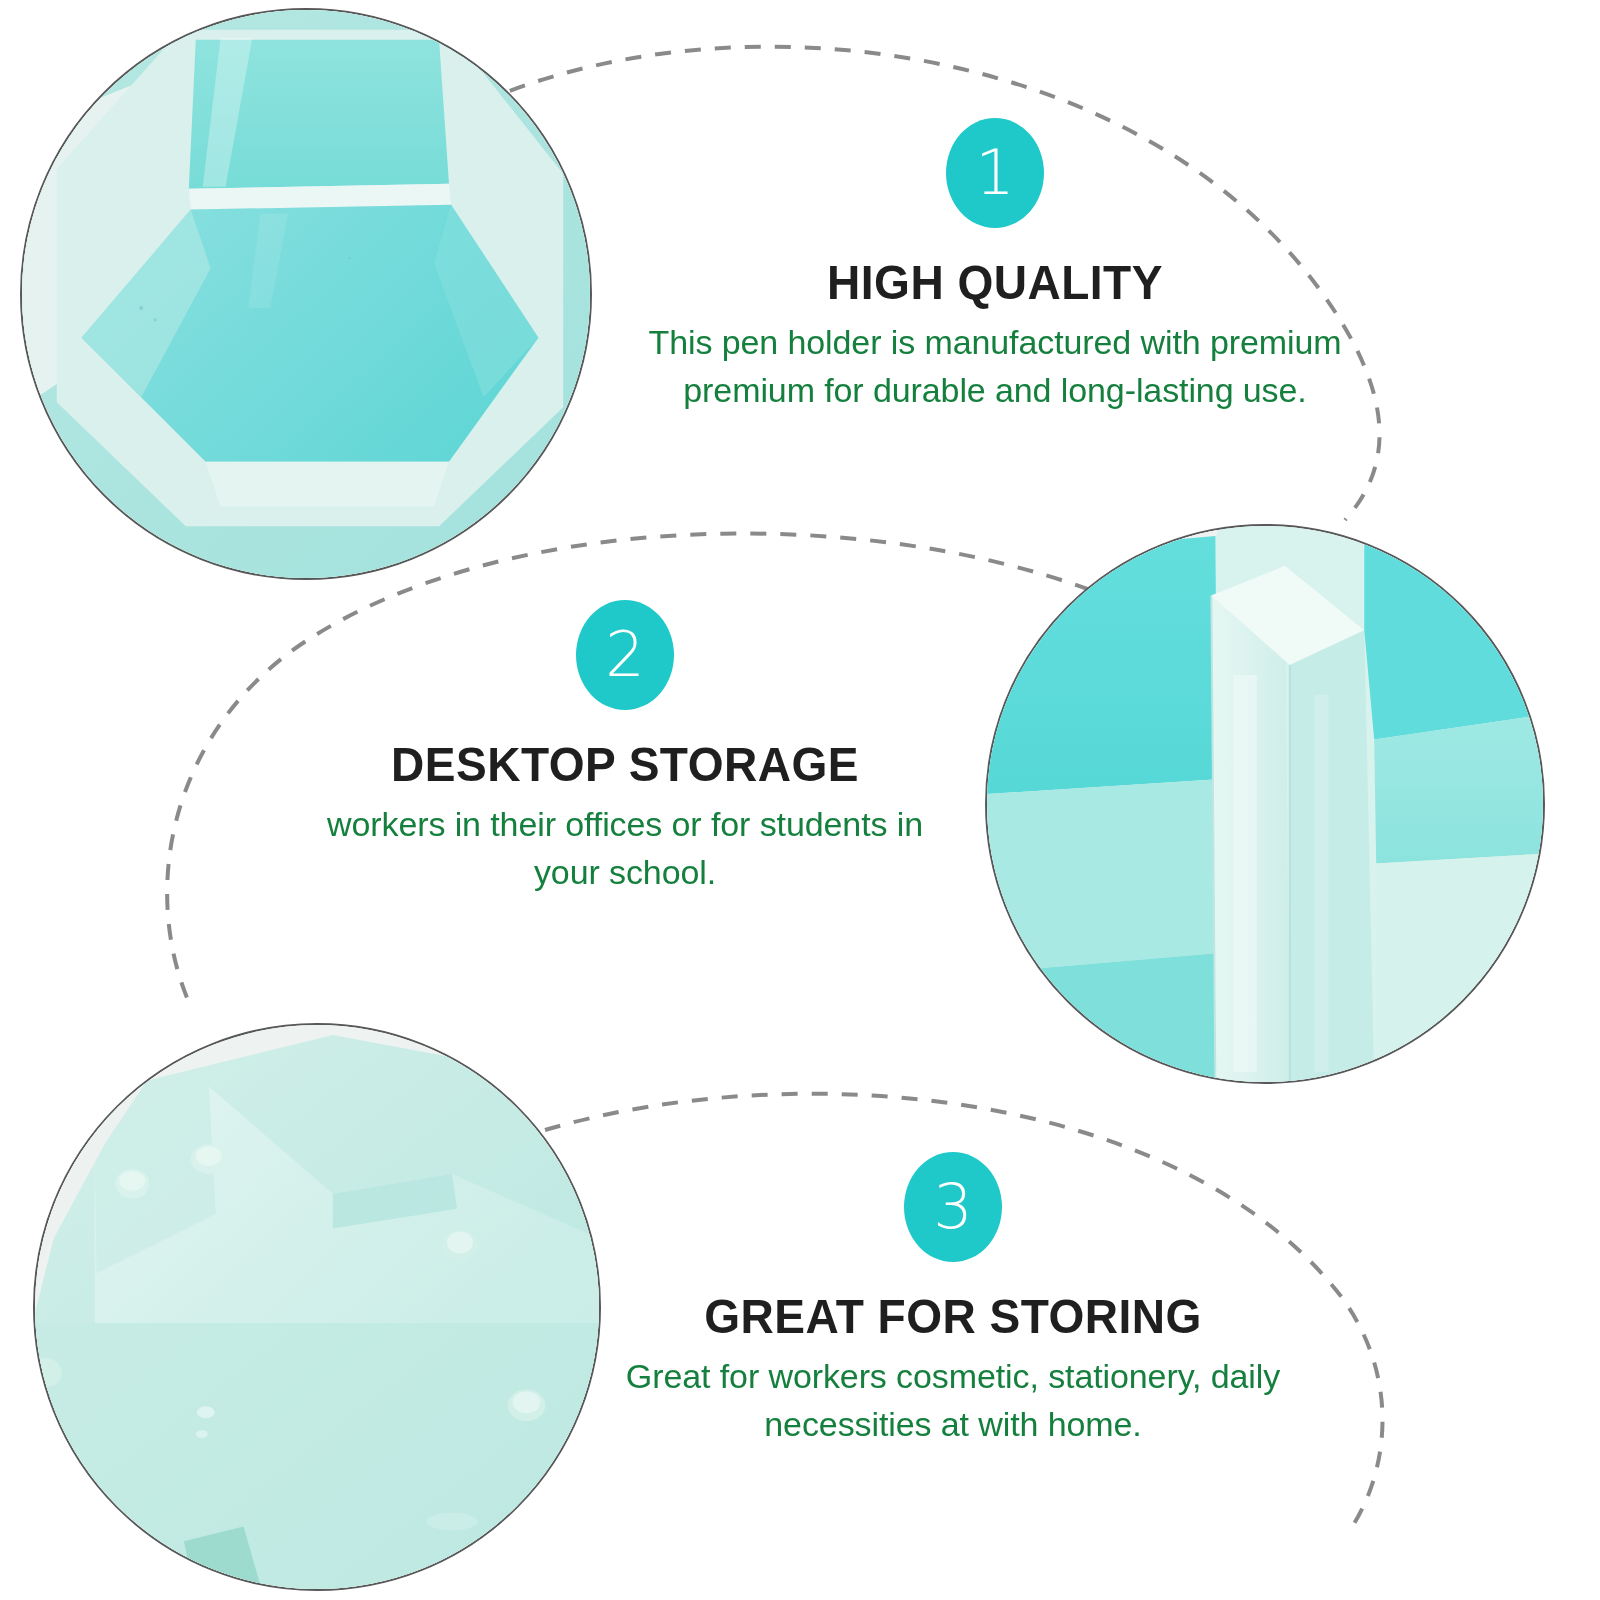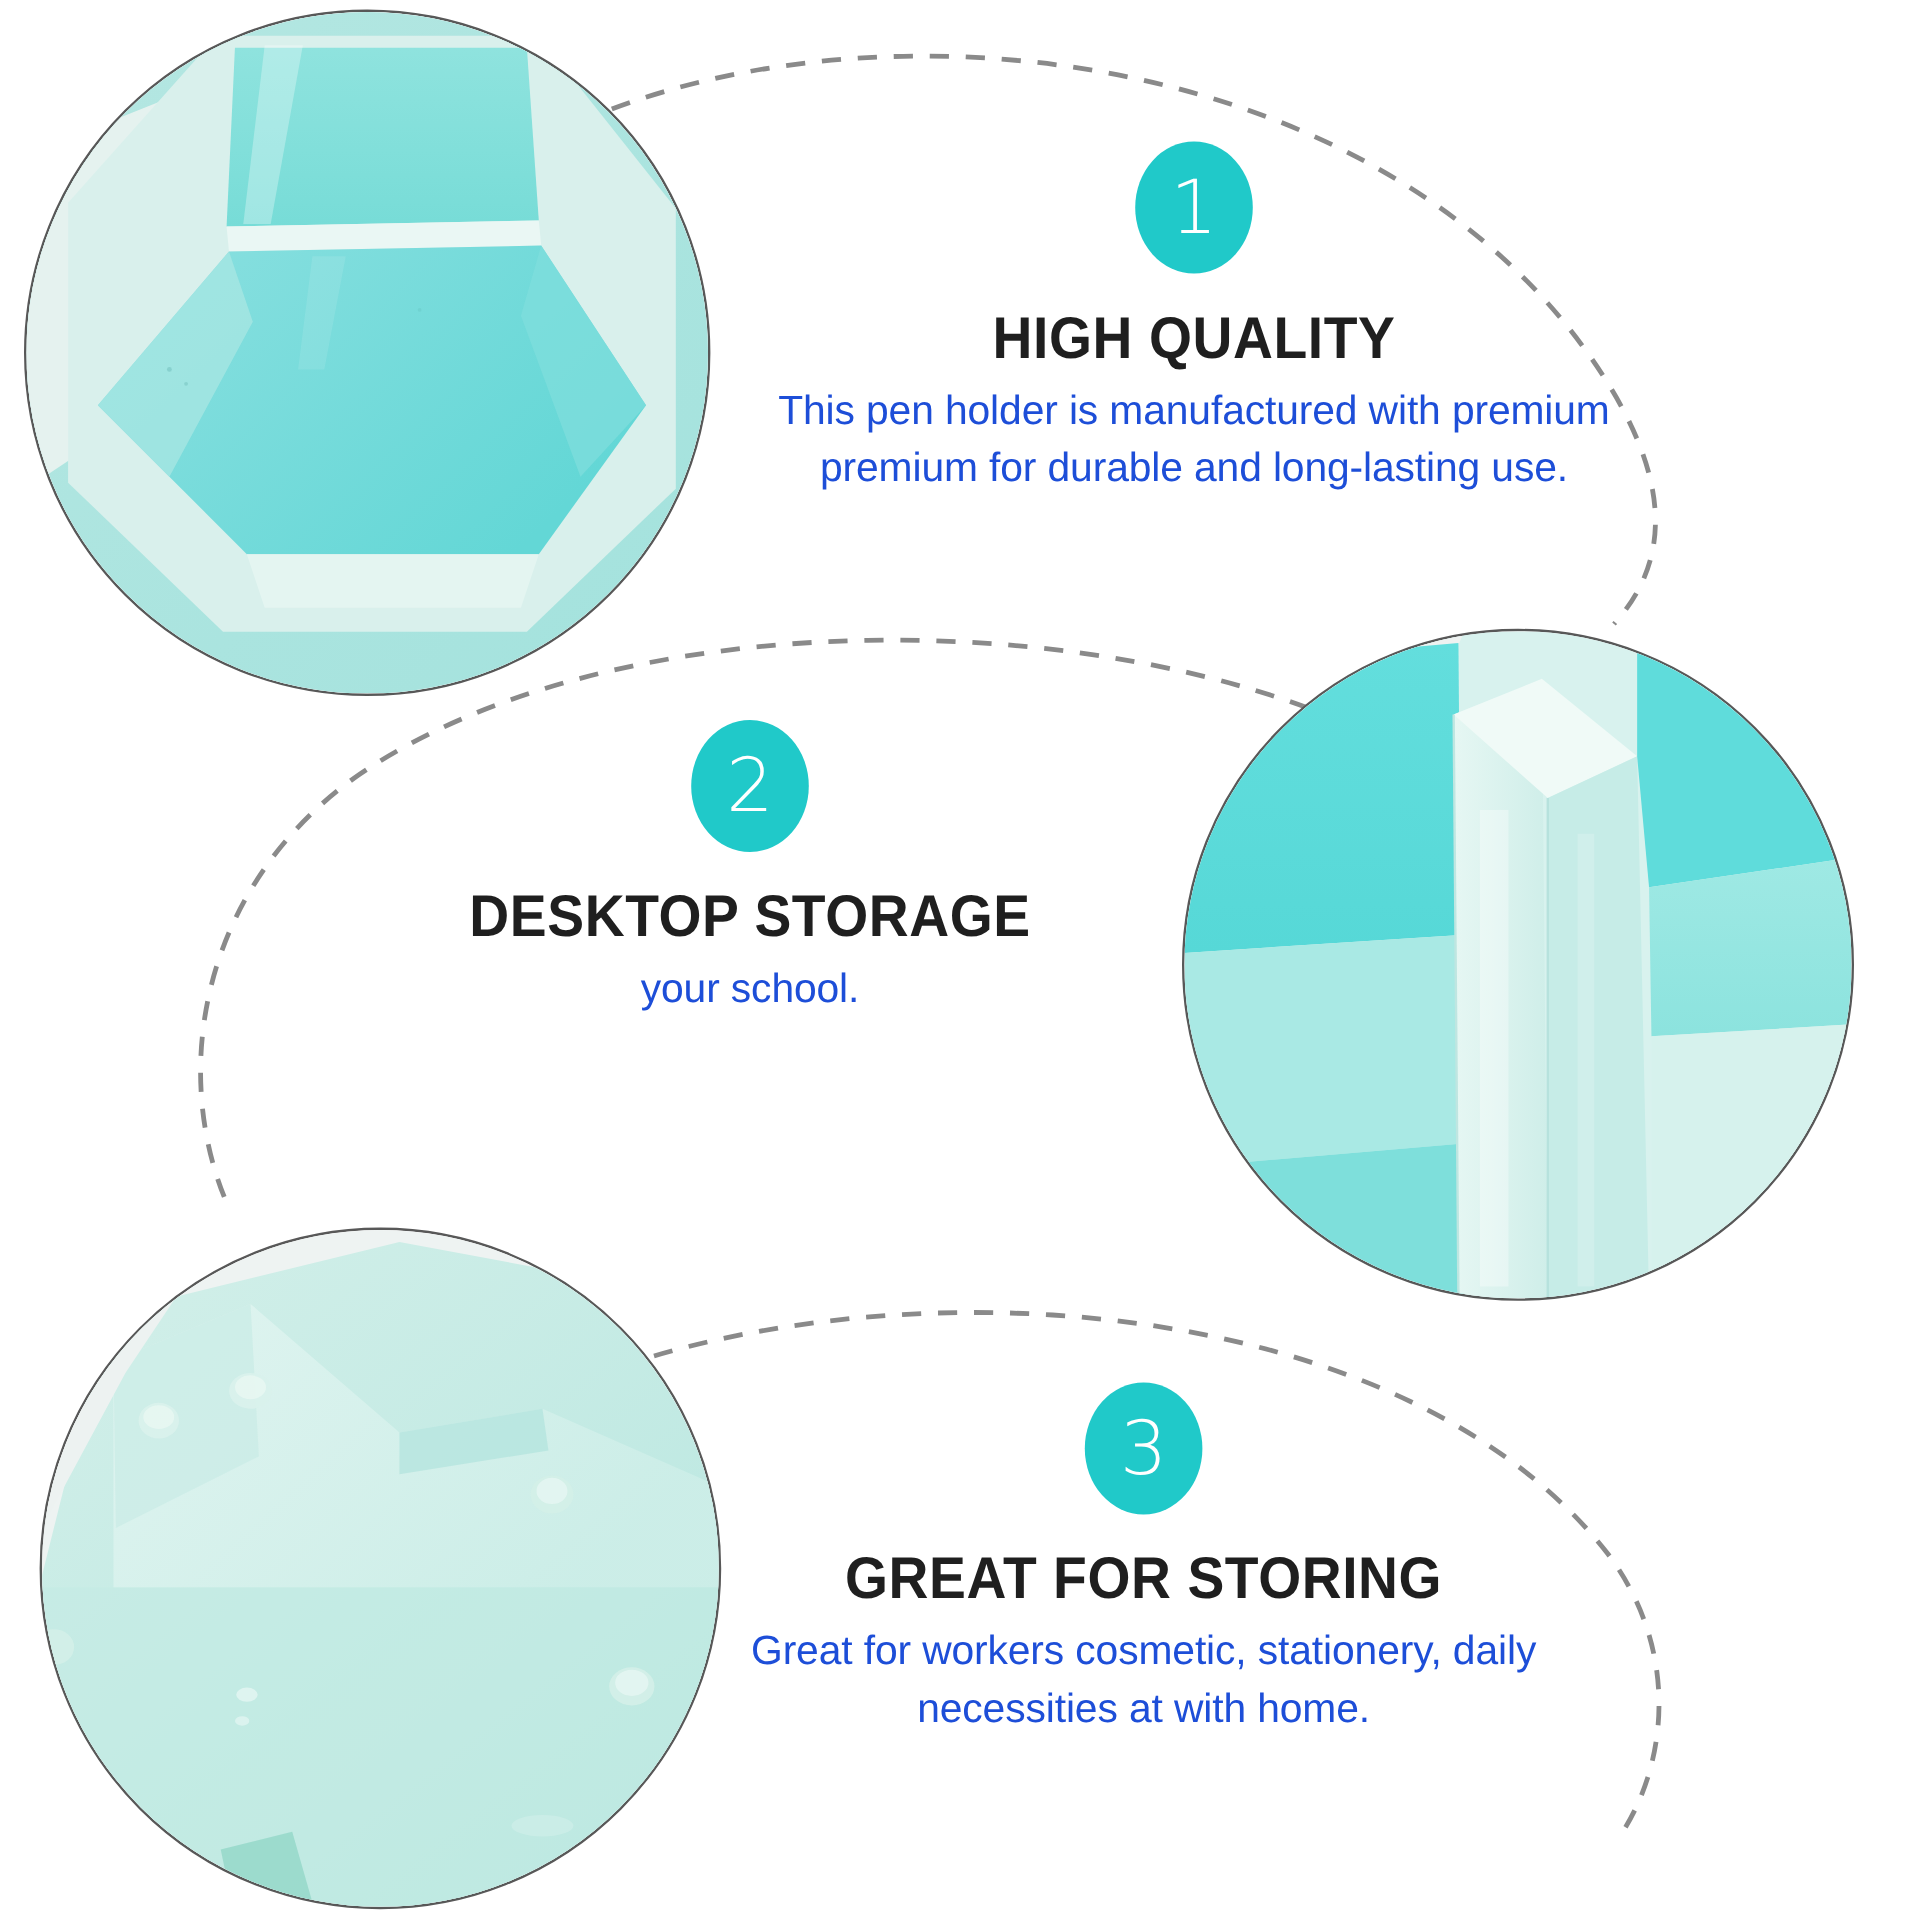--- a/index.html
+++ b/index.html
@@ -65,21 +65,21 @@
     font-weight: bold;
     color: #1f1f1f;
     letter-spacing: 0.5px;
     margin: 26px 0 8px 0;
     white-space: nowrap;
     transform: scaleX(0.94);
   }
   .f-body {
     font-size: 34px;
     font-weight: 400;
-    color: #1d4ed8;
+    color: #15803d;
     line-height: 1.42;
     letter-spacing: -0.1px;
   }
 </style>
 </head>
 <body>
 
 <div id="stage">
 
   <svg id="arcs" viewBox="0 0 1600 1600" xmlns="http://www.w3.org/2000/svg">
@@ -232,20 +232,21 @@
     <div class="f-body">
       <div>This pen holder is manufactured with premium</div>
       <div>premium for durable and long-lasting use.</div>
     </div>
   </div>
 
   <div class="feature" style="left:185px; top:600px; width:880px;">
     <div class="badge">2</div>
     <div class="f-title">DESKTOP STORAGE</div>
     <div class="f-body">
+      <div>workers in their offices or for students in</div>
       <div>your school.</div>
     </div>
   </div>
 
   <div class="feature" style="left:513px; top:1152px; width:880px;">
     <div class="badge">3</div>
     <div class="f-title">GREAT FOR STORING</div>
     <div class="f-body">
       <div>Great for workers cosmetic, stationery, daily</div>
       <div>necessities at with home.</div>

